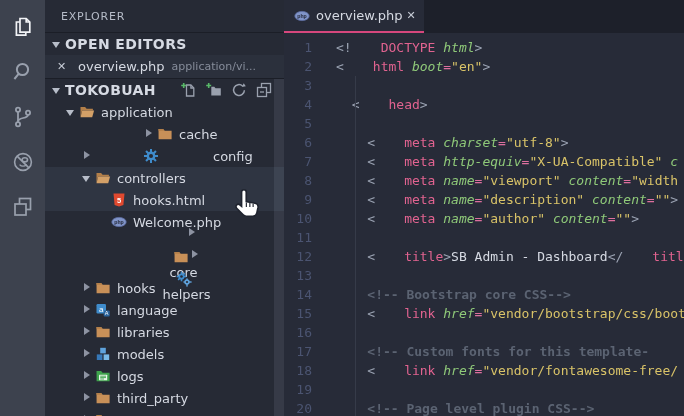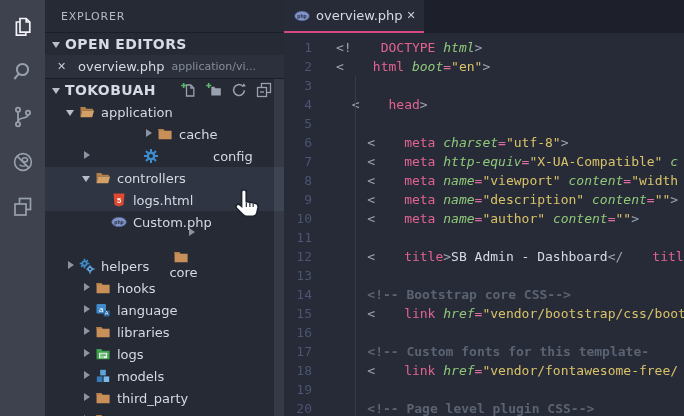--- a/index.html
+++ b/index.html
@@ -199,44 +199,44 @@
         <span class="lbl">controllers</span>
       </div>
       <div class="tree-row hl" style="padding-left: 50px;">
         <span class="tw"></span>
         <span class="icon">
           <svg viewBox="0 0 16 16">
             <path d="M2.5 1.5h11L12.4 13 8 14.6 3.6 13z" fill="#e0492f"></path>
             <text x="8" y="10.8" font-size="7.5" font-weight="bold" fill="#fff" text-anchor="middle" font-family="sans-serif">5</text>
           </svg>
         </span>
-        <span class="lbl">logs.html</span>
+        <span class="lbl">hooks.html</span>
       </div>
       <div class="tree-row" style="padding-left: 50px;">
         <span class="tw"></span>
         <span class="icon">
           <svg viewBox="0 0 16 16">
             <ellipse cx="8" cy="8" rx="7.2" ry="4.6" fill="#8094c8"></ellipse>
             <ellipse cx="8" cy="8" rx="7.2" ry="4.6" fill="none" stroke="#5e6fa3" stroke-width="0.8"></ellipse>
             <text x="8" y="10" font-size="5.2" font-weight="bold" fill="#232839" text-anchor="middle" font-family="sans-serif">php</text>
           </svg>
         </span>
-        <span class="lbl">Custom.php</span>
+        <span class="lbl">Welcome.php</span>
       </div>
       <div class="tree-row" style="padding-left: 38px; flex-direction: column;">
         <span class="tw col"></span>
         <span class="icon">
           <svg viewBox="0 0 16 16">
             <path d="M1.5 3h4.6l1.5 1.8h7v8.4h-13z" fill="#c89058"></path>
             <path d="M1.5 3h4.6l1.5 1.8h-6z" fill="#b37f49"></path>
           </svg>
         </span>
         <span class="lbl">core</span>
       </div>
-      <div class="tree-row" style="padding-left: 18px;">
+      <div class="tree-row" style="padding-left: 44px; flex-direction: column;">
         <span class="tw col"></span>
         <span class="icon">
           <svg viewBox="0 0 16 16">
             <g fill="#3f8ccc">
               <rect x="4.7" y="0.7" width="1.6" height="9.6"></rect>
               <rect x="0.7" y="4.7" width="9.6" height="1.6"></rect>
               <rect x="4.7" y="0.7" width="1.6" height="9.6" transform="rotate(45 5.5 5.5)"></rect>
               <circle cx="5.5" cy="5.5" r="3.1"></circle>
             </g>
             <circle cx="5.5" cy="5.5" r="1.3" fill="#262a35"></circle>
@@ -279,37 +279,37 @@
             <path d="M1.5 3h4.6l1.5 1.8h7v8.4h-13z" fill="#c89058"></path>
             <path d="M1.5 3h4.6l1.5 1.8h-6z" fill="#b37f49"></path>
           </svg>
         </span>
         <span class="lbl">libraries</span>
       </div>
       <div class="tree-row" style="padding-left: 34px;">
         <span class="tw col"></span>
         <span class="icon">
           <svg viewBox="0 0 16 16">
+            <rect x="5.2" y="1.8" width="5.6" height="5.6" fill="#5fa3dd"></rect>
+            <rect x="1.8" y="8.4" width="5.6" height="5.6" fill="#3678b8"></rect>
+            <rect x="8.6" y="8.4" width="5.6" height="5.6" fill="#79bae8"></rect>
+          </svg>
+        </span>
+        <span class="lbl">models</span>
+      </div>
+      <div class="tree-row" style="padding-left: 34px;">
+        <span class="tw col"></span>
+        <span class="icon">
+          <svg viewBox="0 0 16 16">
             <path d="M1.5 3h4.6l1.5 1.8h7v8.4h-13z" fill="#3fa34d"></path>
             <rect x="4" y="6.8" width="8.2" height="5.4" rx="0.5" fill="#eaf6ec"></rect>
             <path d="M5.2 8.2h5.8M5.2 9.6h5.8M5.2 11h3.8" stroke="#3fa34d" stroke-width="0.9"></path>
           </svg>
         </span>
         <span class="lbl">logs</span>
-      </div>
-      <div class="tree-row" style="padding-left: 34px;">
-        <span class="tw col"></span>
-        <span class="icon">
-          <svg viewBox="0 0 16 16">
-            <rect x="5.2" y="1.8" width="5.6" height="5.6" fill="#5fa3dd"></rect>
-            <rect x="1.8" y="8.4" width="5.6" height="5.6" fill="#3678b8"></rect>
-            <rect x="8.6" y="8.4" width="5.6" height="5.6" fill="#79bae8"></rect>
-          </svg>
-        </span>
-        <span class="lbl">models</span>
       </div>
       <div class="tree-row" style="padding-left: 34px;">
         <span class="tw col"></span>
         <span class="icon">
           <svg viewBox="0 0 16 16">
             <path d="M1.5 3h4.6l1.5 1.8h7v8.4h-13z" fill="#c89058"></path>
             <path d="M1.5 3h4.6l1.5 1.8h-6z" fill="#b37f49"></path>
           </svg>
         </span>
         <span class="lbl">third_party</span>

